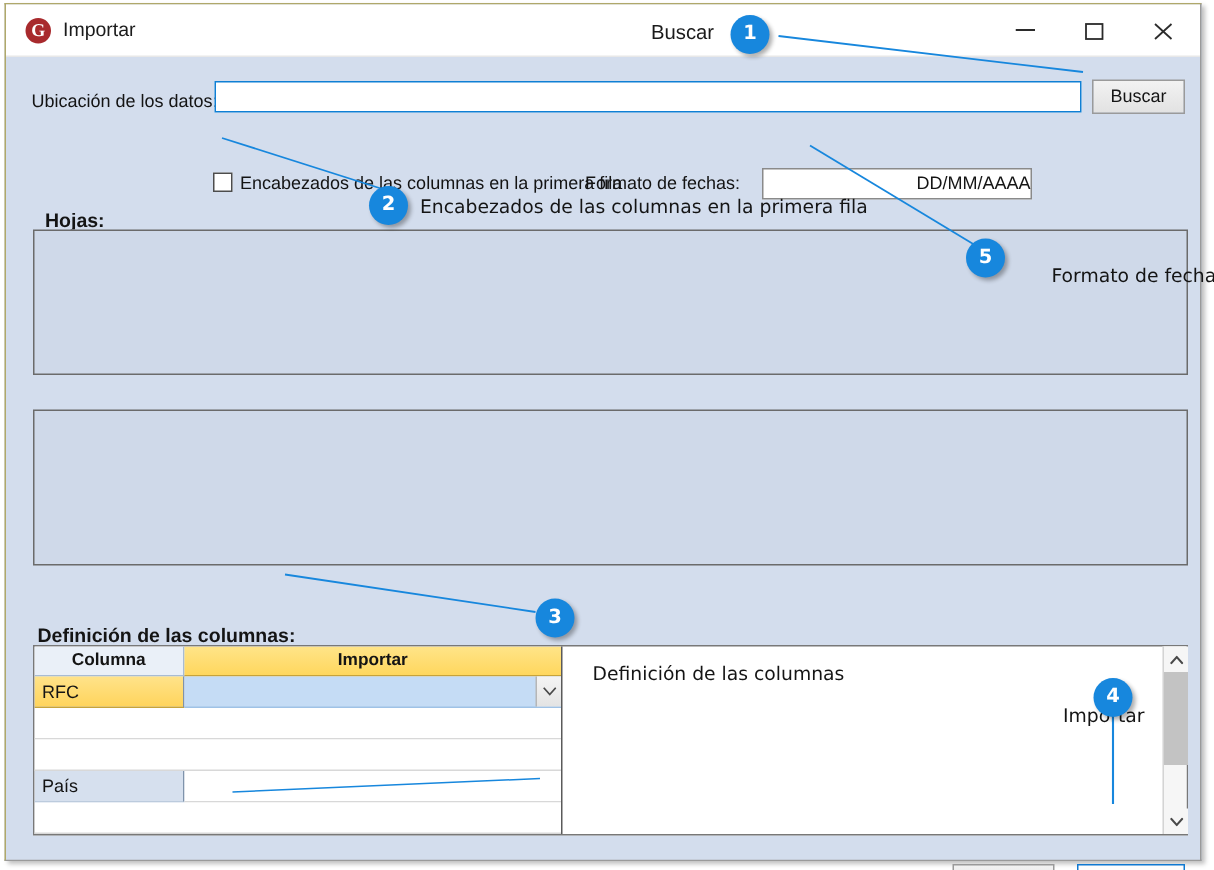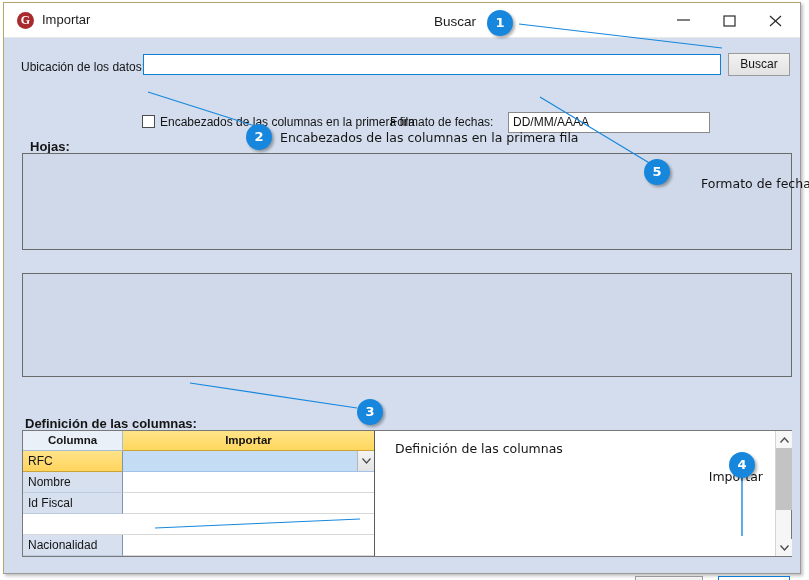--- a/index.html
+++ b/index.html
@@ -93,25 +93,26 @@
   #chk-encab {
     position: absolute; left: 138px; top: 77px;
     width: 13px; height: 13px;
     background: #ffffff;
     border: 1px solid #4c4c4c;
   }
   #lbl-encab { left: 156px; top: 77px; }
   #lbl-formato { left: 386px; top: 77px; }
   #input-formato {
     position: absolute; left: 504px; top: 74px;
-    width: 202px; height: 21px;
+    width: 180px; height: 21px;
     background: #ffffff;
     border: 1px solid #8a8a8a;
     font-size: 12px; color: #141414;
     padding: 2px 0 0 4px;
+    text-align: right;
   }
 
   
   #lbl-hojas { left: 26px; top: 101px; }
   #list-hojas {
     position: absolute; left: 18px; top: 115px;
     width: 770px; height: 97px;
     background: #cfd9e9;
     border: 1px solid #6b6b6b;
   }
@@ -327,35 +328,33 @@
           <div class="gr-val">
             <div id="cell-dropdown">
               <svg width="9" height="6" viewBox="0 0 9 6">
                 <polyline points="0.5,0.5 4.5,5 8.5,0.5" fill="none" stroke="#4a4a4a" stroke-width="1.2"></polyline>
               </svg>
             </div>
           </div>
         </div>
 
         <div class="grid-row">
-          <div class="gr-name">Nombre</div>
-          <div class="gr-val"></div>
-        </div>
-
-        <div class="grid-row">
-          <div class="gr-name">Id Fiscal</div>
           <div class="gr-val"></div>
         </div>
 
         <div class="grid-row">
           <div class="gr-val"></div>
         </div>
 
         <div class="grid-row">
-          <div class="gr-name">Nacionalidad</div>
+          <div class="gr-name">País</div>
+          <div class="gr-val"></div>
+        </div>
+
+        <div class="grid-row">
           <div class="gr-val"></div>
         </div>
       </div>
 
       <div id="txt-callout3">Definición de las columnas</div>
       <div id="txt-importar-side">Importar</div>
 
       <div id="panel-scroll">
         <div class="sb-arrow">
           <svg width="9" height="6" viewBox="0 0 9 6">

